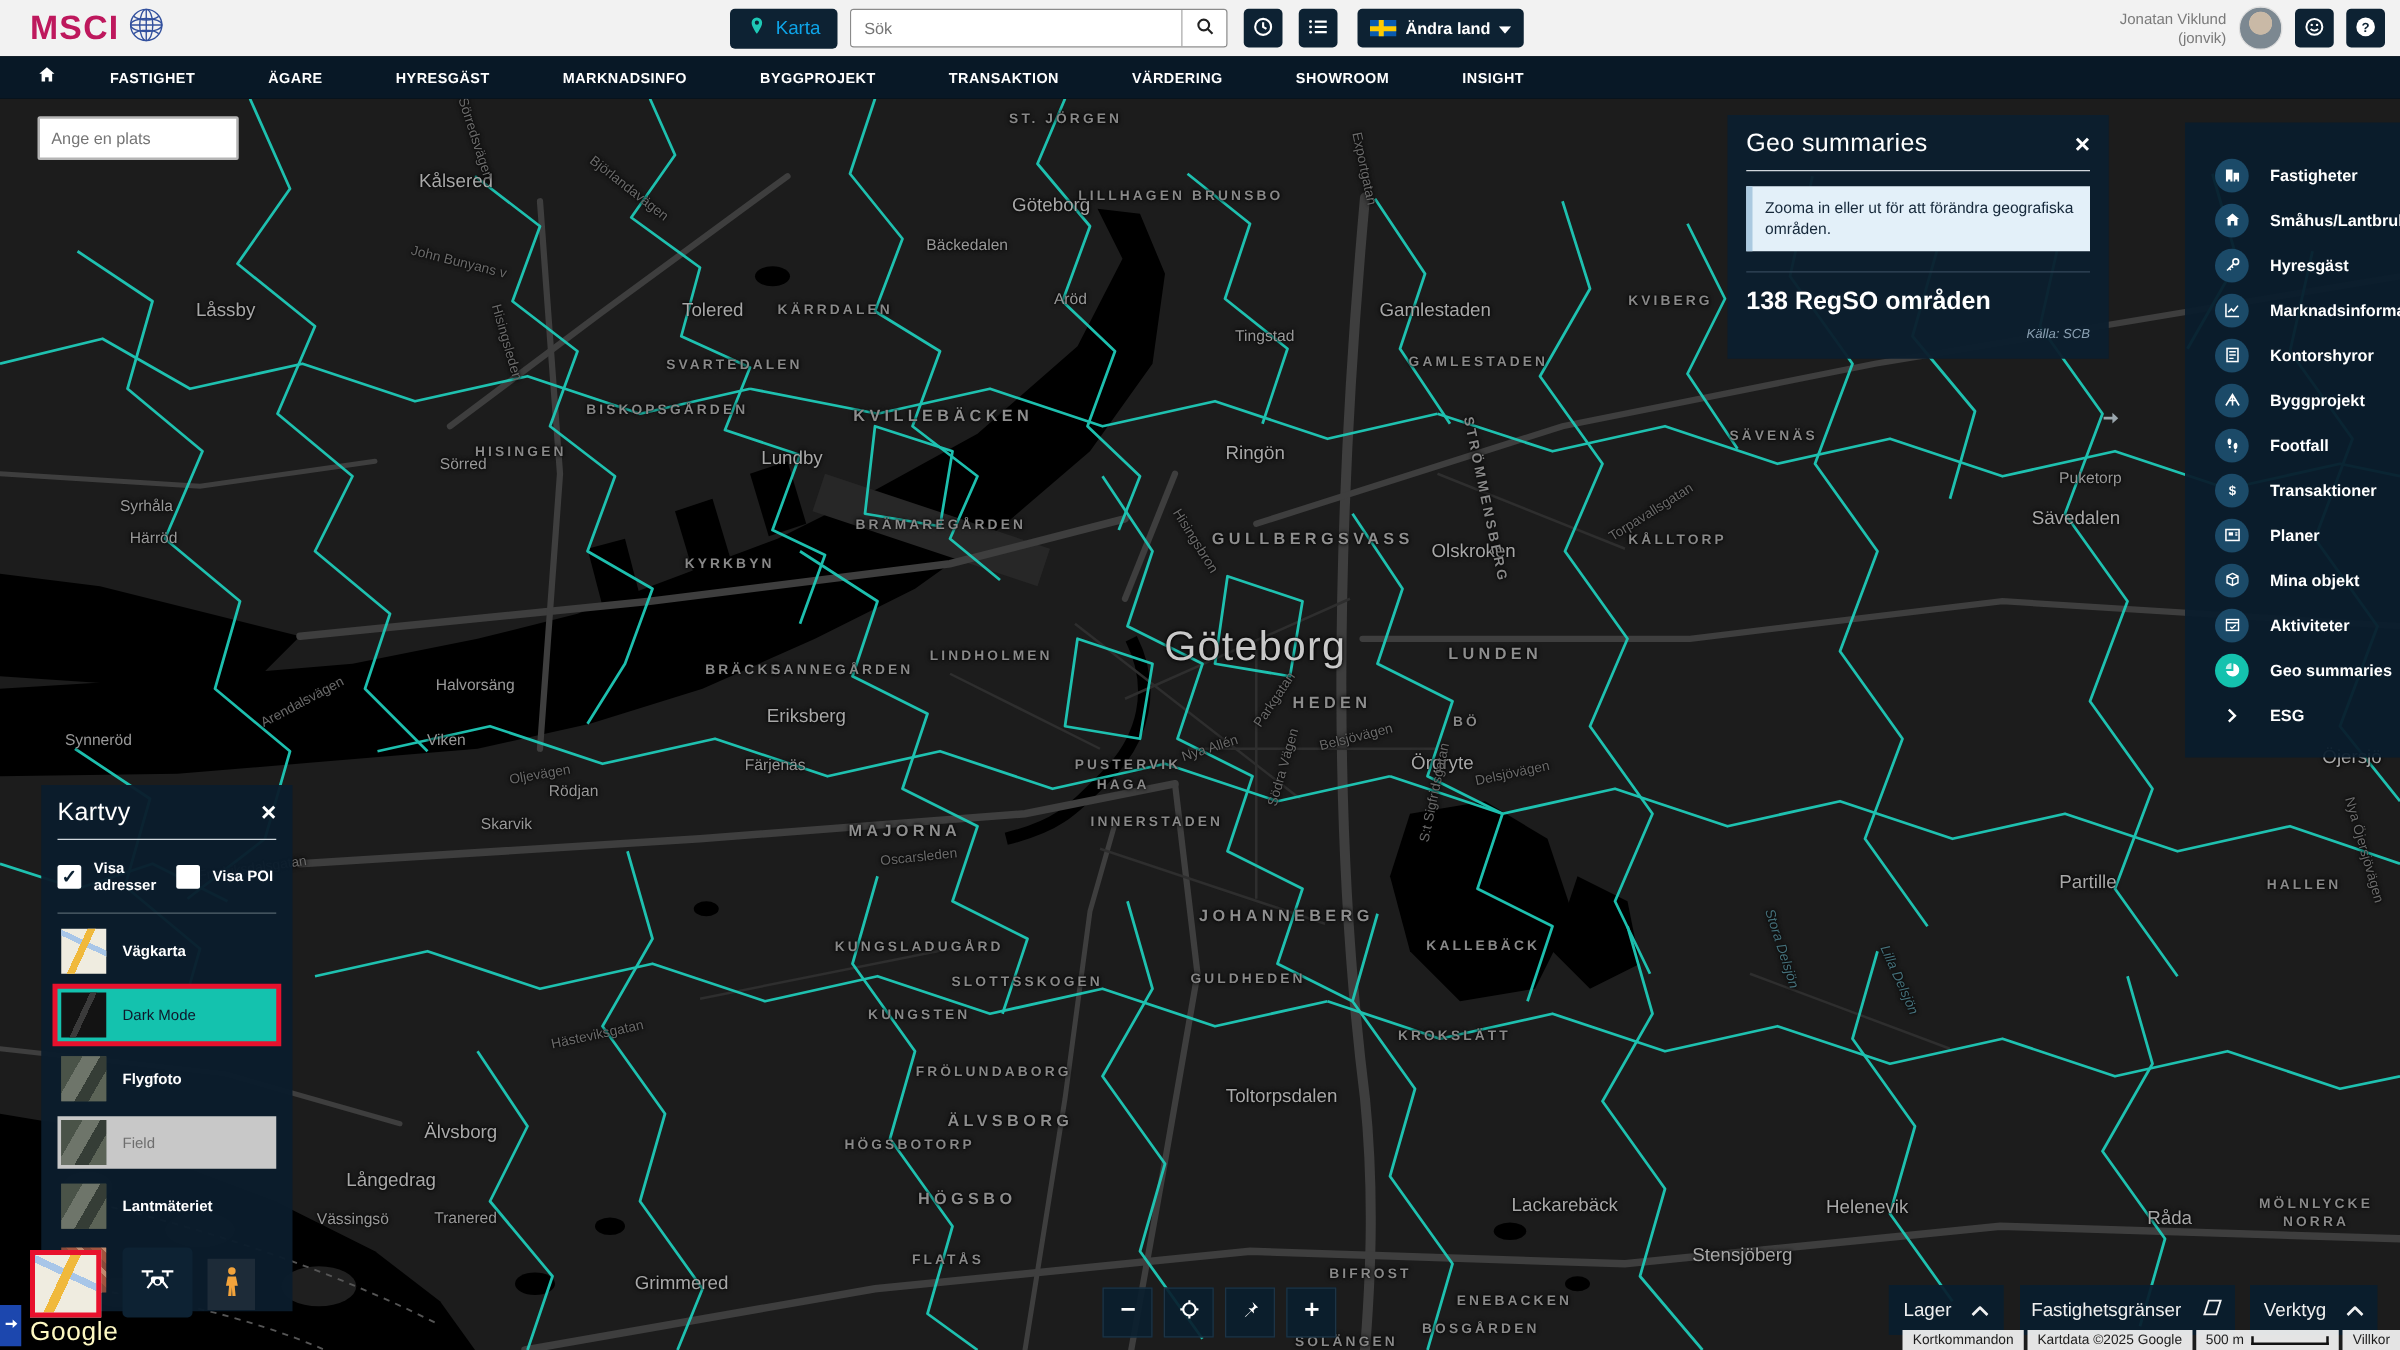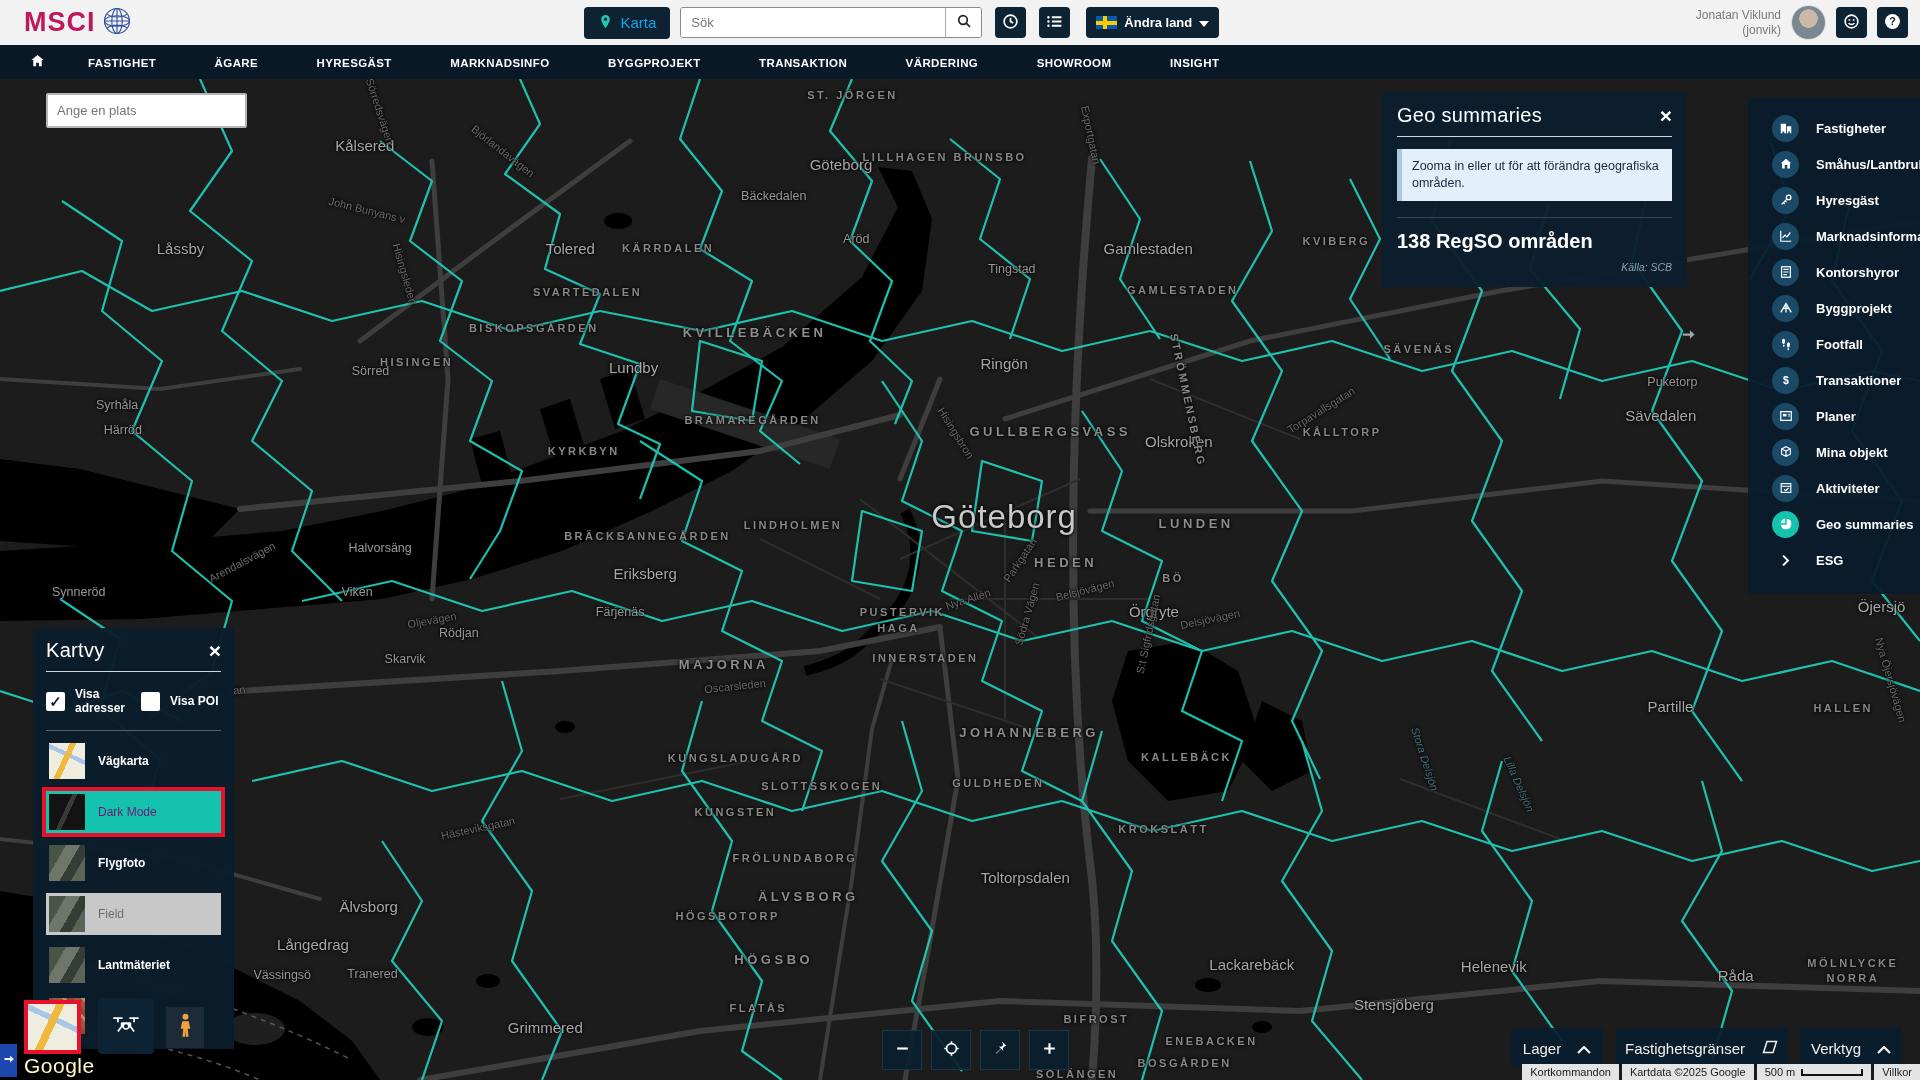--- a/index.html
+++ b/index.html
@@ -35,61 +35,61 @@
   .map svg.base { position:absolute; inset:0; }
   .maplabel { position:absolute; white-space:nowrap; transform:translate(-50%,-50%); text-shadow:0 0 4px #000,0 0 2px #000; pointer-events:none; }
   .lbl-city { font-size:33px; color:#c9c9c9; letter-spacing:1px; }
   .lbl-town { font-size:15px; color:#a8a8a8; }
   .lbl-townsm { font-size:12.5px; color:#989898; }
   .lbl-district { font-size:11px; color:#888; font-weight:bold; letter-spacing:2.5px; }
   .lbl-districtlg { font-size:13px; color:#8d8d8d; font-weight:bold; letter-spacing:3.5px; }
   .lbl-road { font-size:11px; color:#6a6a6a; }
   .lbl-water { font-size:11px; color:#45707a; font-style:italic; }
 
-  .place-input { position:absolute; left:46px; top:14px; width:201px; height:35px; border:2px solid #b5b5b5; border-radius:2px;
+  .place-input { position:absolute; left:30px; top:14px; width:161px; height:35px; border:2px solid #b5b5b5; border-radius:2px;
      background:#fff; padding:0 9px; font-size:13px; color:#333; outline:none; }
 
   
   .geo-panel { position:absolute; right:233px; top:13px; width:305px; background:rgba(11,30,46,.96); color:#fff; padding:12px 15px 14px; }
   .panel-head { display:flex; align-items:center; justify-content:space-between; padding-bottom:9px; border-bottom:1px solid #cfd6dc; }
   .panel-title { font-size:20px; font-weight:300; letter-spacing:.3px; }
   .close-x { color:#fff; font-size:21px; font-weight:bold; cursor:pointer; line-height:1; }
   .info-box { margin-top:12px; background:#e3f0f9; border-left:5px solid #aac9e0; color:#16293b; font-size:12.5px; padding:9px 10px; line-height:1.35; }
   .cb-row { display:flex; align-items:center; gap:10px; margin-top:15px; cursor:pointer; }
   .cb-box { width:19px; height:19px; background:#fff; flex:0 0 19px; border-radius:2px; position:relative; }
   .checked .cb-box::after { content:"✓"; position:absolute; inset:0; color:#0d2233; font-weight:bold; font-size:15px; text-align:center; line-height:19px; }
   .cb-lbl { font-size:12px; font-weight:bold; }
   .geo-div { border-top:1px solid #33475a; margin-top:16px; }
   .geo-count { font-size:20px; font-weight:600; margin-top:12px; }
   .geo-src { text-align:right; font-size:10.5px; font-style:italic; color:#8aa0b2; margin-top:8px; }
   .collapse-arrow { position:absolute; right:224px; top:248px; color:#9aa6ad; }
 
   
-  .rsidebar { position:absolute; right:0; top:19px; width:172px; background:rgba(10,28,44,.95); padding:12px 0 16px; }
+  .rsidebar { position:absolute; right:0; top:19px; width:172px; background:rgba(10,28,44,.95); padding:24px 0 16px; }
   .rs-item { display:flex; align-items:center; gap:17px; padding:5px 0 5px 24px; height:36px; cursor:pointer; }
   .rs-circ { width:27px; height:27px; border-radius:50%; background:#1b4a68; color:#fff; display:flex; align-items:center; justify-content:center; flex:0 0 27px; }
   .rs-item.active .rs-circ { background:#14c2ae; }
   .rs-item.no-circle .rs-circ { background:transparent; }
   .rs-lbl { font-size:13px; font-weight:bold; color:#fff; }
 
   
   .kartvy { position:absolute; left:33px; top:549px; width:201px; background:rgba(10,28,44,.96); color:#fff; padding:11px 13px 12px; }
   .kv-checks { display:flex; gap:14px; margin-top:4px; padding-bottom:14px; border-bottom:1px solid #55646f; }
   .kv-checks .cb-row { margin-top:12px; }
   .kv-checks .cb-lbl { width:52px; line-height:1.15; }
   .kv-opt { display:flex; align-items:center; gap:13px; margin-top:9px; padding:3px; cursor:pointer; }
   .thumb { width:36px; height:36px; flex:0 0 36px; }
   .thumb.vagkarta { background:linear-gradient(115deg,transparent 40%,#f0b93c 40% 52%,transparent 52%),
                     linear-gradient(25deg,transparent 58%,#a8c6e8 58% 67%,transparent 67%),#efece0; }
   .thumb.dark { background:linear-gradient(115deg,transparent 44%,#3a3a3a 44% 54%,transparent 54%),#131313; }
   .thumb.aerial { background:linear-gradient(120deg,#4a5348 0 30%,#6e756a 30% 55%,#353d36 55% 75%,#5c6457 75%),#4a5348; }
   .thumb.birdseye { background:repeating-linear-gradient(45deg,#a2543f 0 6px,#c08a6e 6px 9px,#8a4a3a 9px 14px); }
   .kv-lbl { font-size:12px; font-weight:bold; color:#fff; }
   .kv-opt.active { background:#14c2ae; box-shadow:0 0 0 4px #e8112d; }
-  .kv-opt.active .kv-lbl { color:#701a75; font-weight:normal; }
+  .kv-opt.active .kv-lbl { color:#0f172a; font-weight:normal; }
   .kv-opt.disabled { background:#c8c8c8; }
   .kv-opt.disabled .kv-lbl { color:#6e6e6e; font-weight:normal; }
 
   
   .mini-thumb { position:absolute; left:24px; top:921px; width:57px; height:54px; border:4px solid #e8112d; cursor:pointer;
      background:linear-gradient(115deg,transparent 40%,#f0b93c 40% 52%,transparent 52%),
                 linear-gradient(25deg,transparent 58%,#a8c6e8 58% 67%,transparent 67%),#efece0; }
   .drone-btn { position:absolute; left:98px; top:919px; width:56px; height:56px; color:#fff; }
   .pegman-btn { position:absolute; left:166px; top:928px; width:38px; height:41px; background:#1d2b38; color:#f2a33b;
      display:flex; align-items:center; justify-content:center; cursor:pointer; }

